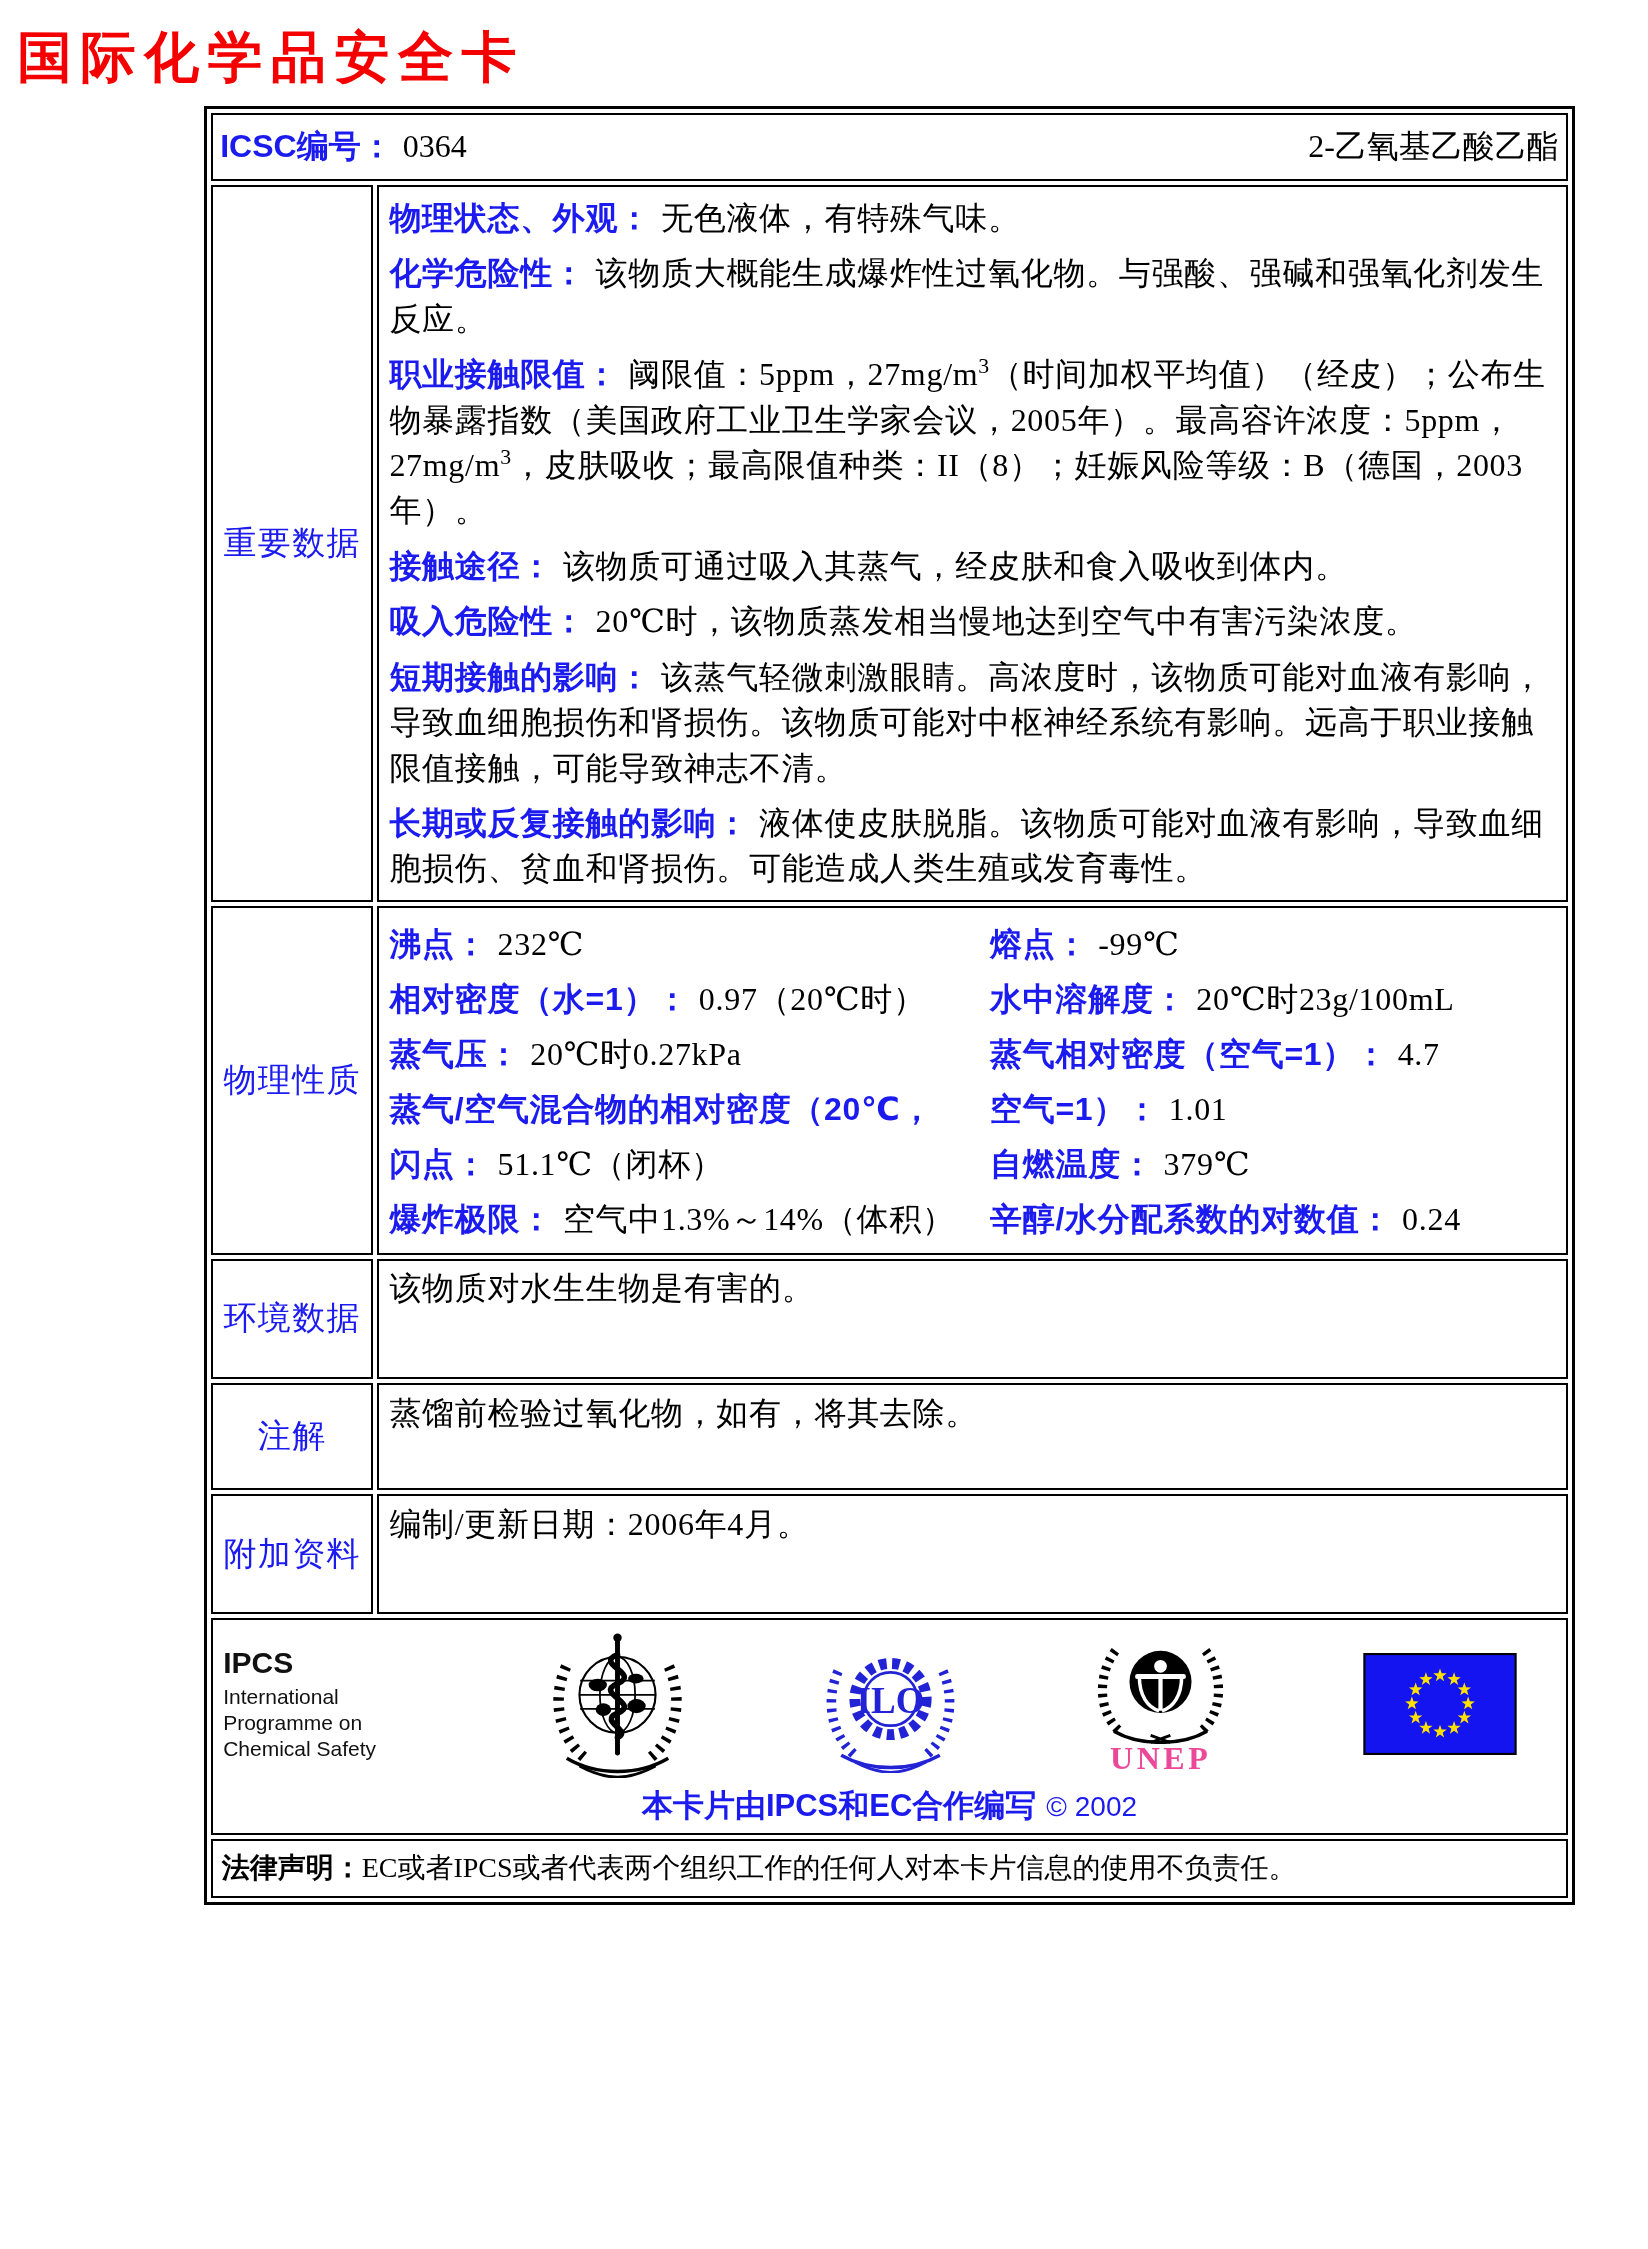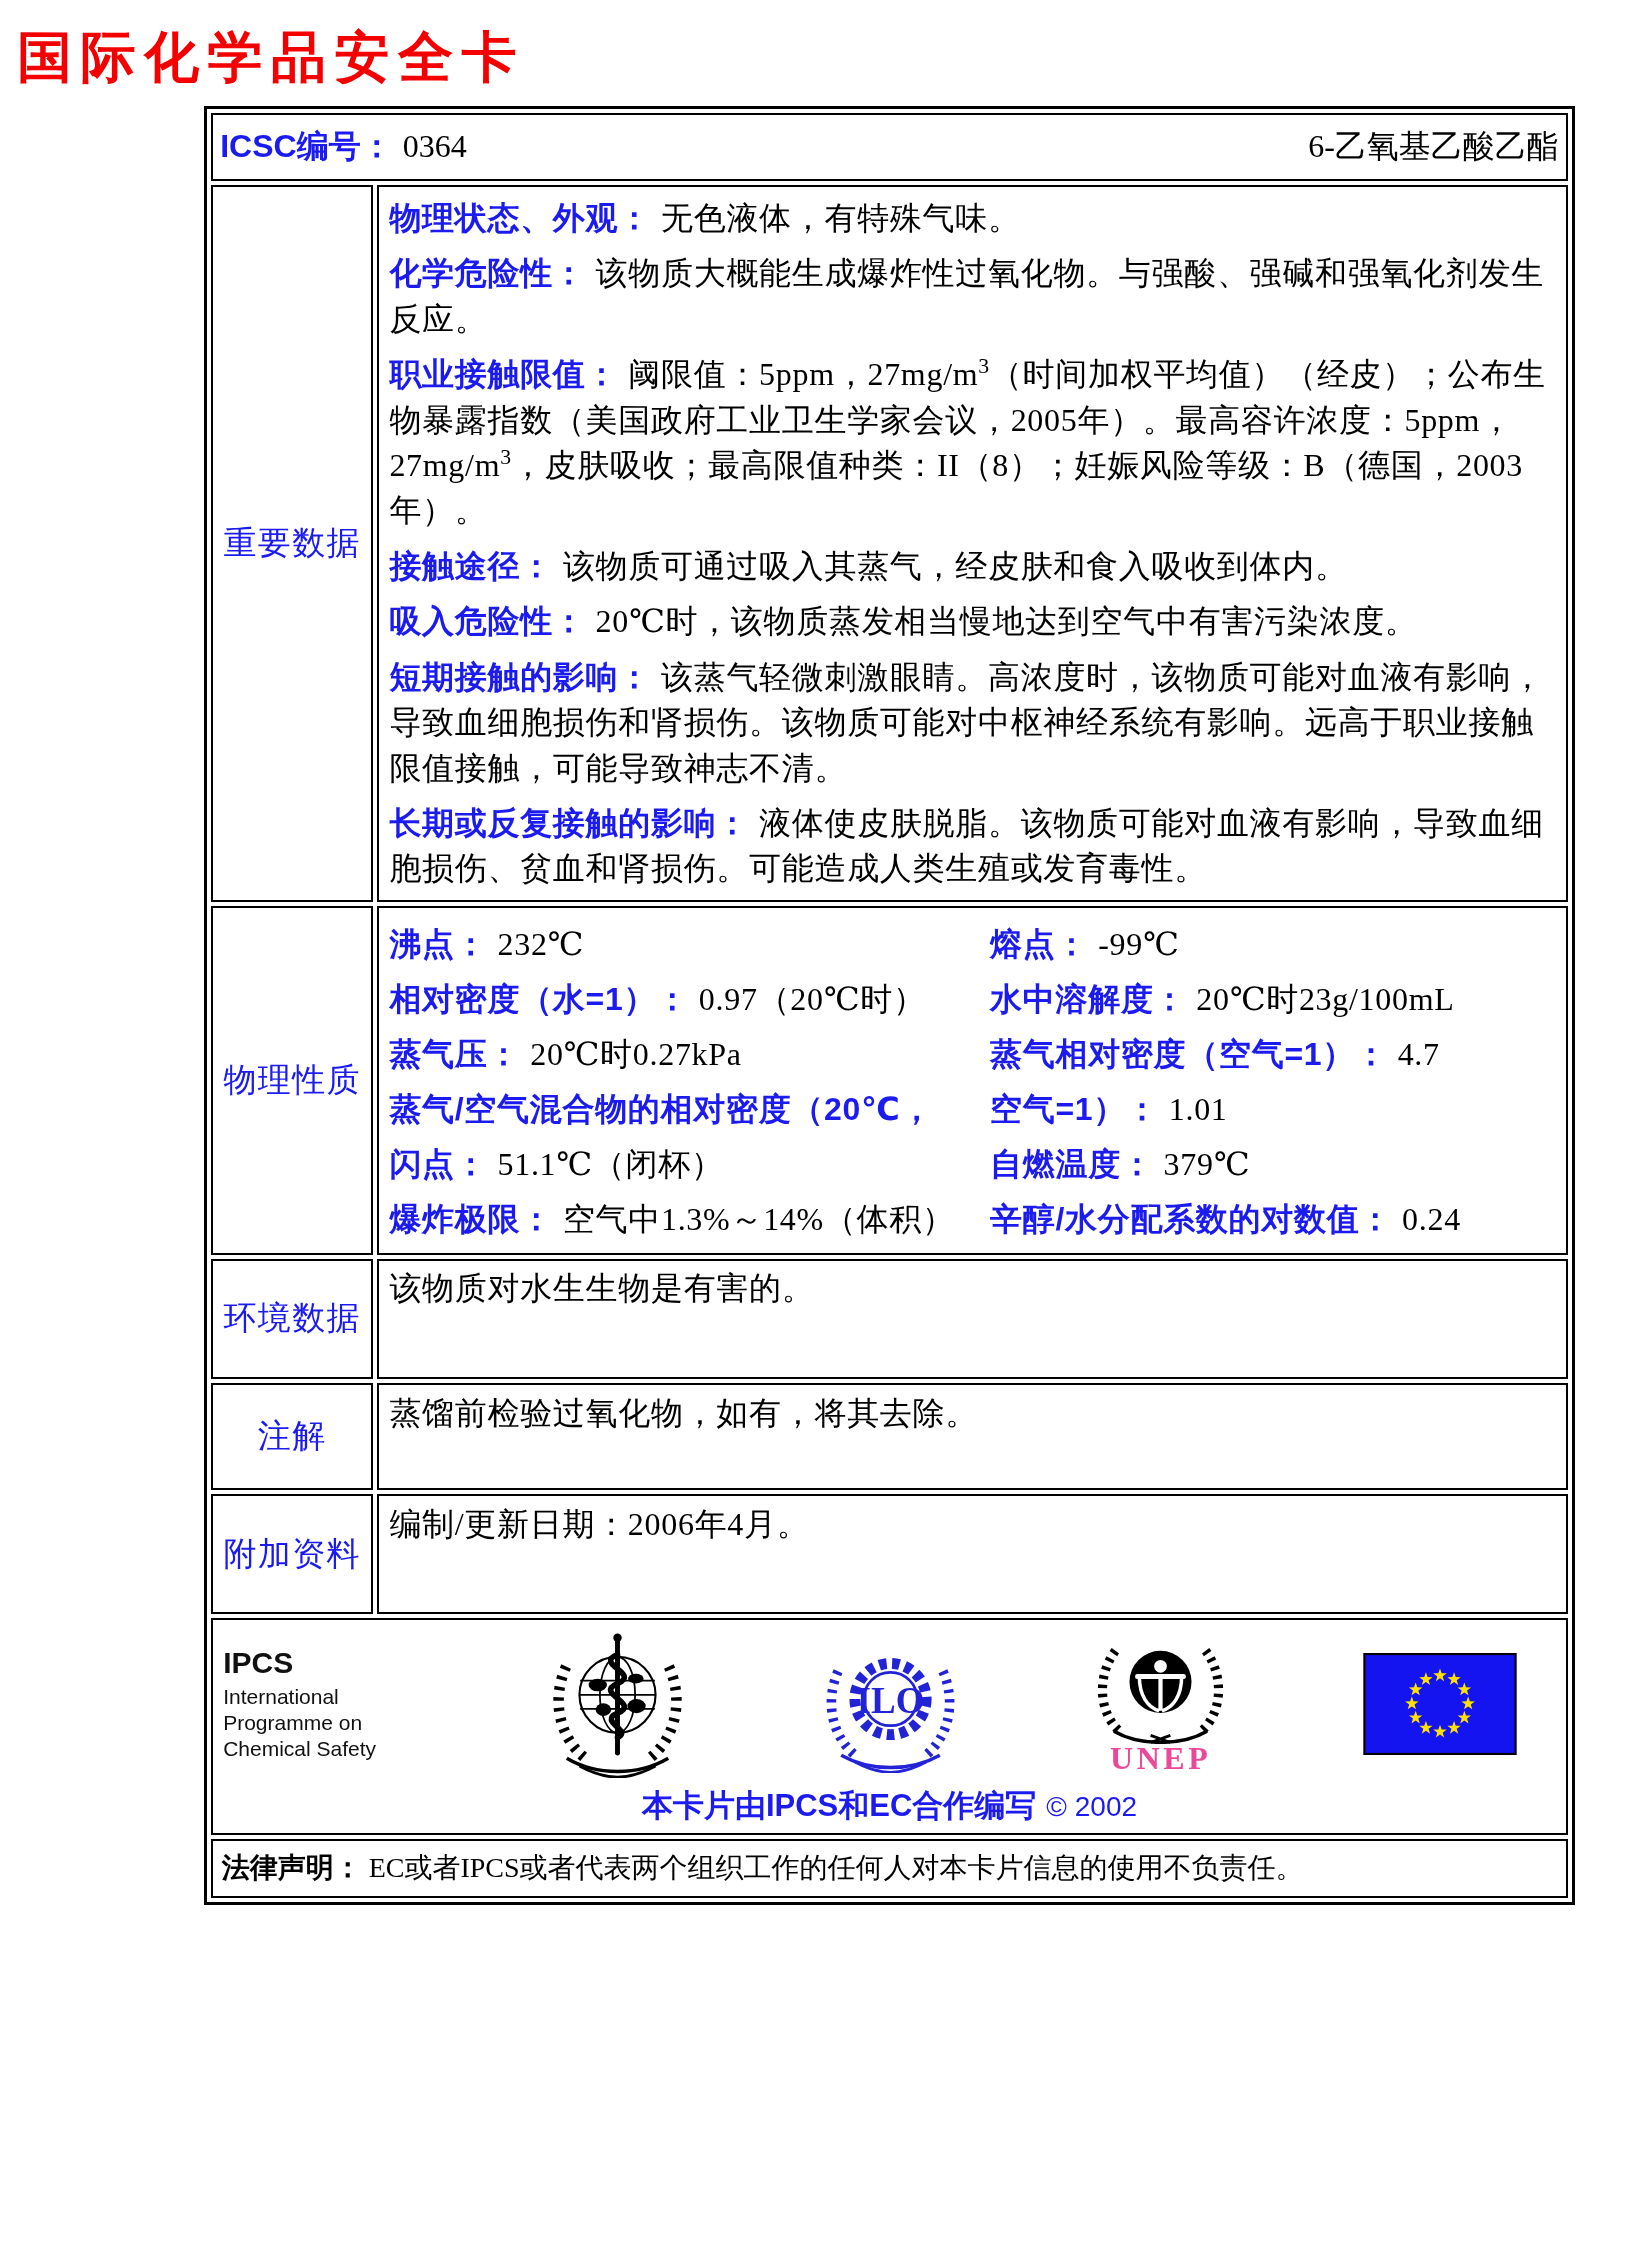--- a/index.html
+++ b/index.html
@@ -40,39 +40,39 @@
   .ipcs-acronym{font-size:30px;font-weight:bold;margin-bottom:4.2px;}
   .ipcs-line{font-size:21px;line-height:1.25;}
   .unep-wrap{display:flex;flex-direction:column;align-items:center;}
   .unep-caption{font-family:"Liberation Serif","DejaVu Serif",serif;font-weight:bold;
                 font-size:32px;letter-spacing:3.5px;margin-top:-4.2px;color:#ec4899;}
   .credit{text-align:center;font-size:31px;font-weight:bold;color:var(--blue,#1b1bef);
           font-family:"Liberation Sans","DejaVu Sans",sans-serif;padding-top:7px;}
   .copyright{font-weight:normal;font-size:28px;margin-left:10px;}
   .legal-cell{min-height:59px;display:flex;align-items:center;padding:5.6px 8.5px;font-size:28px;}
   .legal-label{color:#000;font-weight:bold;font-family:"Liberation Sans","DejaVu Sans",sans-serif;
-               margin-right:7px;white-space:nowrap;}
+               white-space:nowrap;}
   .legal-text{font-family:"Liberation Serif","DejaVu Serif",serif;}
   svg text{font-family:"Liberation Serif","DejaVu Serif",serif;}
 </style>
 </head>
 <body>
 
 <div class="page">
 
   <div class="title">国际化学品安全卡</div>
 
   <div class="tbl">
 
     <div class="trow">
       <div class="cell full-cell header-cell">
         <span>
           <span class="blue-label">ICSC编号：</span><span class="body-text">0364</span>
         </span>
-        <span class="body-text">6-乙氧基乙酸乙酯</span>
+        <span class="body-text">2-乙氧基乙酸乙酯</span>
       </div>
     </div>
 
     <div class="trow">
       <div class="cell label-cell">重要数据</div>
       <div class="cell content-cell imp-cellheight" id="important-data-content">
           <p class="para"><span class="blue-label">物理状态、外观：</span><span class="body-text">无色液体，有特殊气味。</span></p>
           <p class="para"><span class="blue-label">化学危险性：</span><span class="body-text">该物质大概能生成爆炸性过氧化物。与强酸、强碱和强氧化剂发生反应。</span></p>
           <p class="para"><span class="blue-label">职业接触限值：</span><span class="body-text">阈限值：5ppm，27mg/m<sup>3</sup>（时间加权平均值）（经皮）；公布生物暴露指数（美国政府工业卫生学家会议，2005年）。最高容许浓度：5ppm，27mg/m<sup>3</sup>，皮肤吸收；最高限值种类：II（8）；妊娠风险等级：B（德国，2003年）。</span></p>
           <p class="para"><span class="blue-label">接触途径：</span><span class="body-text">该物质可通过吸入其蒸气，经皮肤和食入吸收到体内。</span></p>

